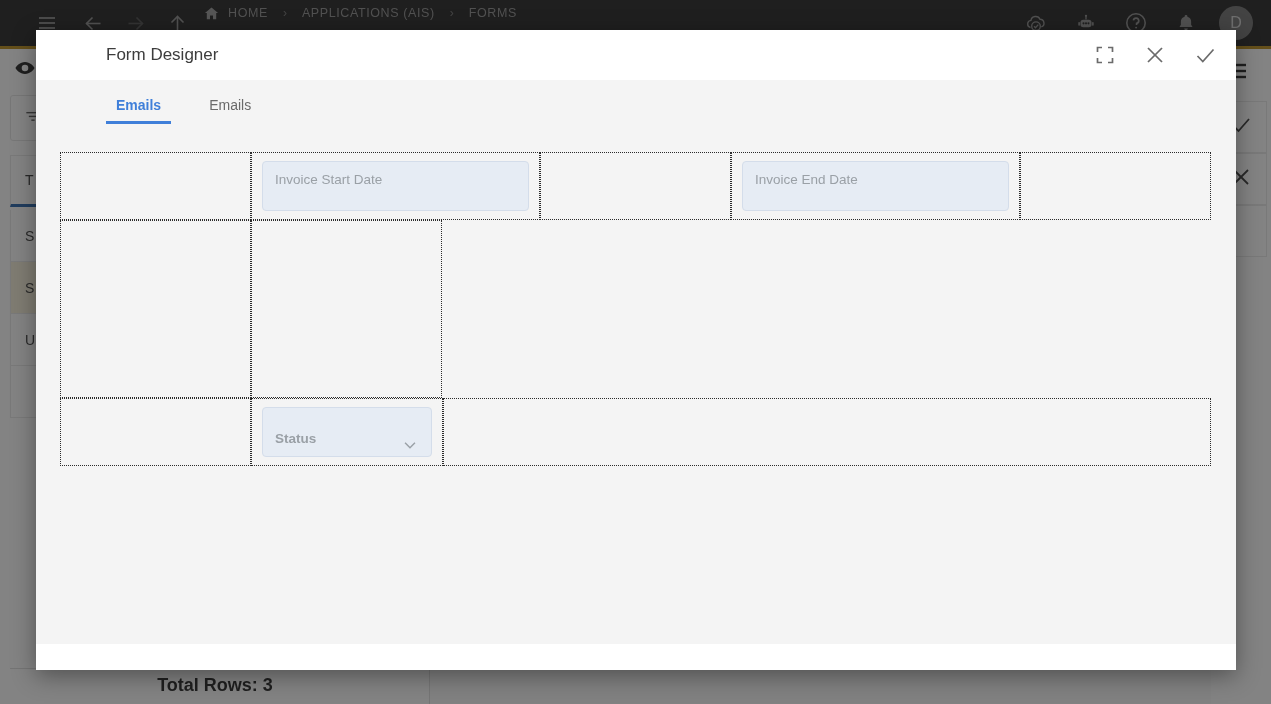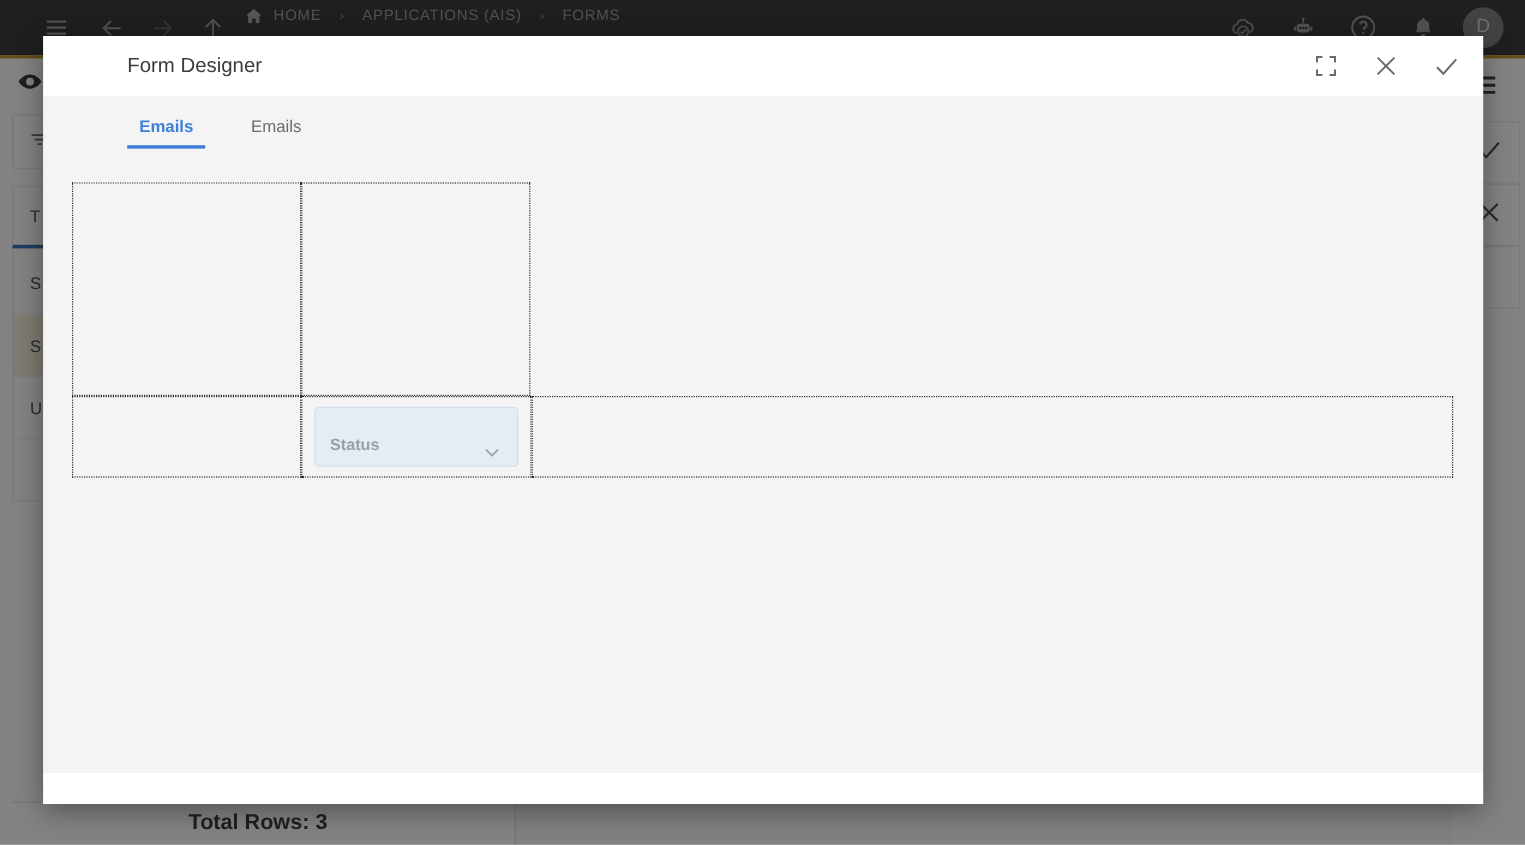--- a/index.html
+++ b/index.html
@@ -393,20 +393,31 @@
 
   <div id="tabbar">
     <div class="tab active">Emails</div>
     <div class="tab">Emails</div>
   </div>
 
   <div id="designer-body">
     <div id="form-grid">
 
 
+      <div class="grid-row row-2">
+        <div class="cell c-left empty"></div>
+        <div class="cell c-field">
+          <div class="field">Invoice Start Date</div>
+        </div>
+        <div class="cell c-mid empty"></div>
+        <div class="cell c-field2">
+          <div class="field">Invoice End Date</div>
+        </div>
+        <div class="cell c-right empty"></div>
+      </div>
 
       <div class="grid-row row-3">
         <div class="cell c-left empty"></div>
         <div class="cell c-right empty"></div>
       </div>
 
       <div class="grid-row row-4">
         <div class="cell c-left empty"></div>
         <div class="cell" style="width:192px">
           <div class="field select-field">

